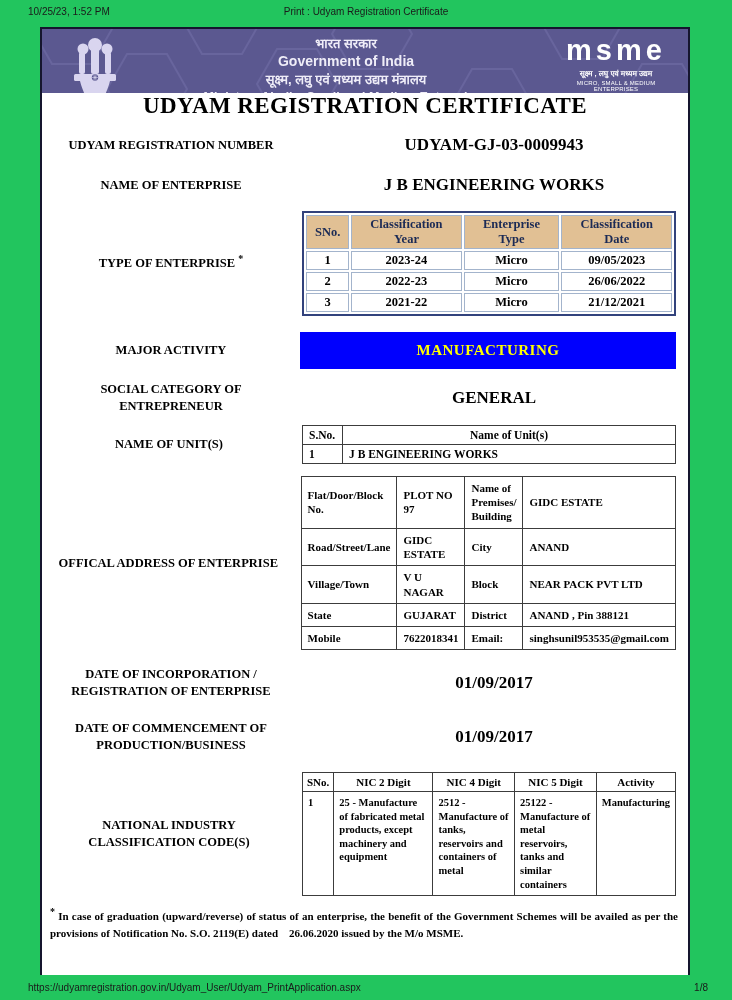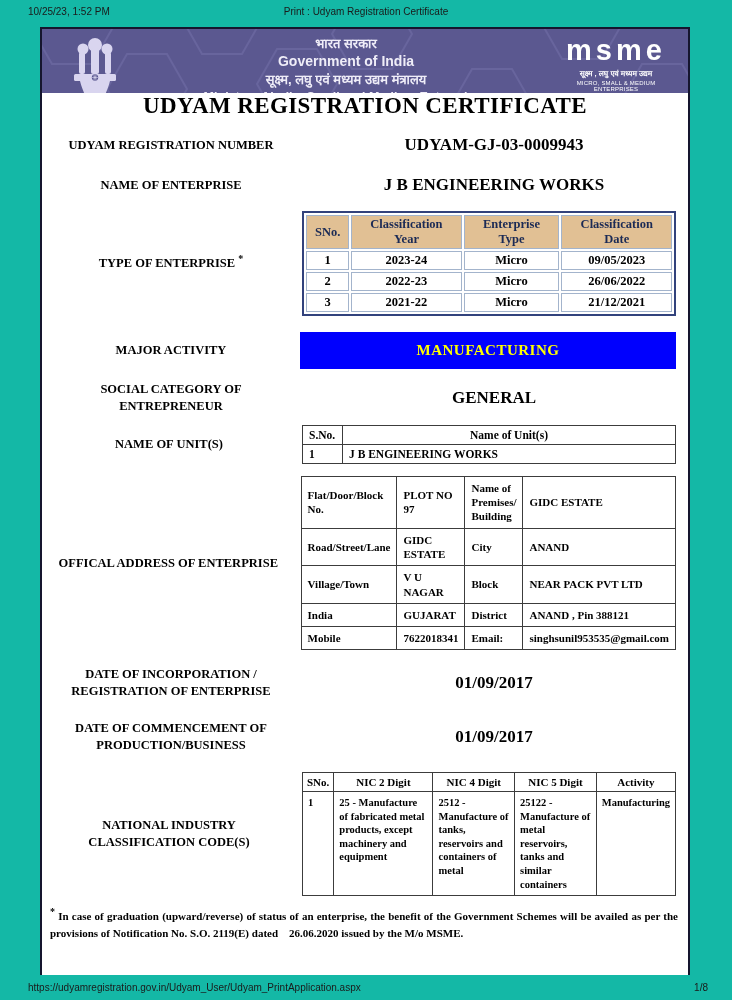--- a/index.html
+++ b/index.html
@@ -1,17 +1,17 @@
 <!DOCTYPE html>
 <html><head>
 <meta charset="utf-8">
 <style>
   * { box-sizing: border-box; }
   html,body { margin:0; padding:0; background:#fff; }
-  .page { position:relative; width:732px; height:1000px; background:#14b8a6;
+  .page { position:relative; width:732px; height:1000px; background:#22c55e;
           font-family:"Liberation Sans", sans-serif; overflow:hidden; }
 
   
   .chrome-top { position:absolute; top:6px; left:0; right:0; height:14px;
                 font-size:10px; color:#1a1a1a; }
   .chrome-top .dt { position:absolute; left:28px; top:0; }
   .chrome-top .ttl { position:absolute; left:0; right:0; top:0; text-align:center; }
   .chrome-bottom { position:absolute; bottom:7px; left:28px; right:24px;
                    font-size:10px; color:#1a1a1a; display:flex; justify-content:space-between; }
 
@@ -244,21 +244,21 @@
               <td>City</td>
               <td>ANAND</td>
             </tr>
             <tr>
               <td>Village/Town</td>
               <td>V U NAGAR</td>
               <td>Block</td>
               <td>NEAR PACK PVT LTD</td>
             </tr>
             <tr>
-              <td>India</td>
+              <td>State</td>
               <td>GUJARAT</td>
               <td>District</td>
               <td>ANAND , Pin 388121</td>
             </tr>
             <tr>
               <td>Mobile</td>
               <td>7622018341</td>
               <td>Email:</td>
               <td>singhsunil953535@gmail.com</td>
             </tr>

